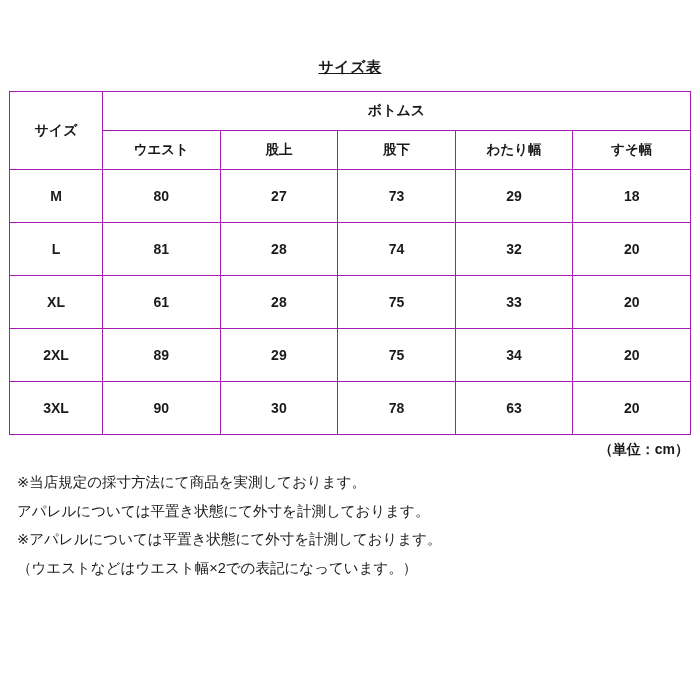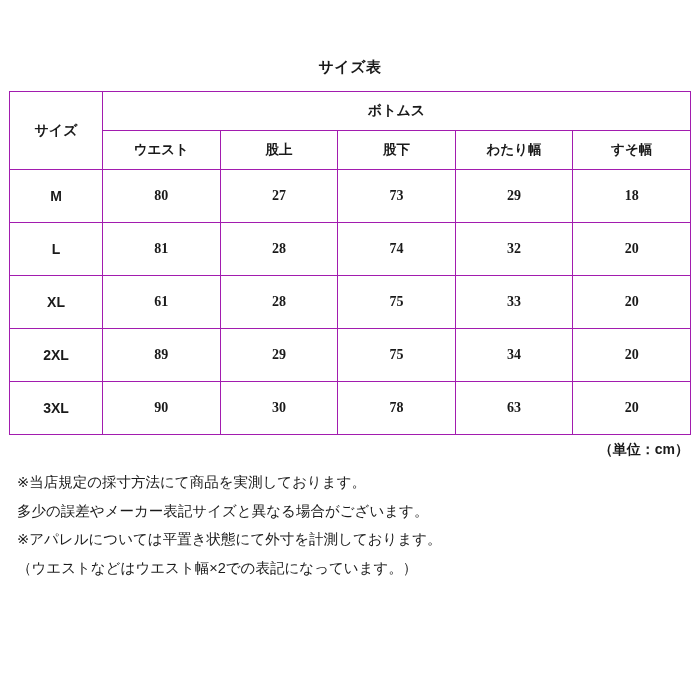--- a/index.html
+++ b/index.html
@@ -22,20 +22,21 @@
     padding: 0;
   }
   .title {
     text-align: center;
     font-size: 15px;
     font-weight: 700;
     color: #1a1a1a;
     margin-top: 58px;
     margin-bottom: 14px;
     letter-spacing: 0.5px;
+    text-decoration: underline;
   }
   table.size-table {
     border-collapse: collapse;
     margin: 0 auto;
     width: 682px;
     table-layout: fixed;
   }
   table.size-table th,
   table.size-table td {
     border: 1px solid #a21caf;
@@ -58,21 +59,20 @@
     font-size: 13.5px;
     height: 38px;
   }
   table.size-table td.row-label {
     font-size: 14px;
     font-weight: 700;
   }
   table.size-table td.value {
     font-size: 14px;
     font-weight: 700;
-    font-family: Liberation Serif, serif;
   }
   .unit {
     width: 682px;
     margin: 6px auto 0 auto;
     text-align: right;
     font-size: 14px;
     font-weight: 700;
     color: #1a1a1a;
     padding-right: 2px;
     box-sizing: border-box;
@@ -156,18 +156,18 @@
         <td class="value">63</td>
         <td class="value">20</td>
       </tr>
     </tbody>
   </table>
 
   <div class="unit">（単位：cm）</div>
 
   <div class="notes">
     <p>※当店規定の採寸方法にて商品を実測しております。</p>
-    <p>多少の誤差やメーカー表記サイズと異なる場合がございます。</p>
+    <p>アパレルについては平置き状態にて外寸を計測しております。</p>
     <p>※アパレルについては平置き状態にて外寸を計測しております。</p>
     <p>（ウエストなどはウエスト幅×2での表記になっています。）</p>
   </div>
 
 </div>
 
 </body></html>

